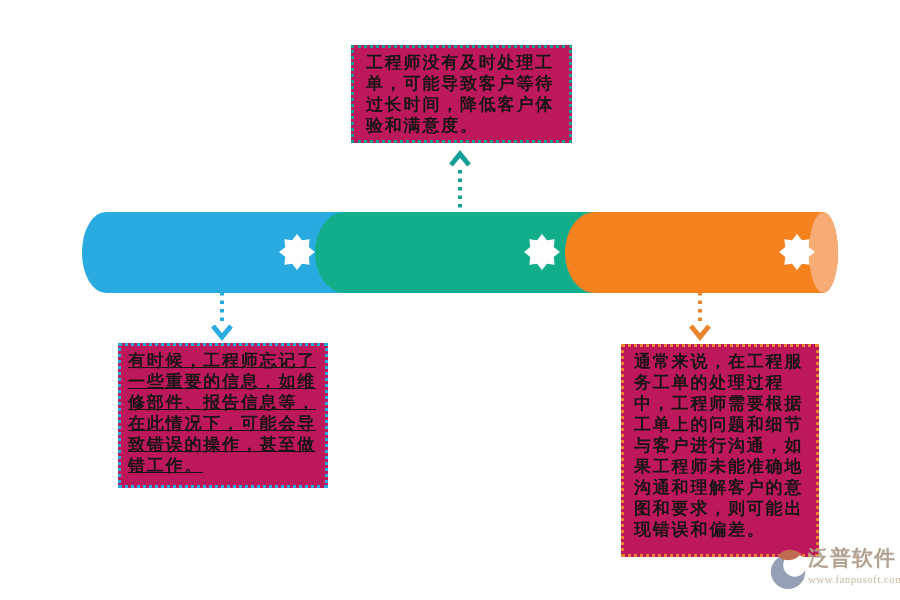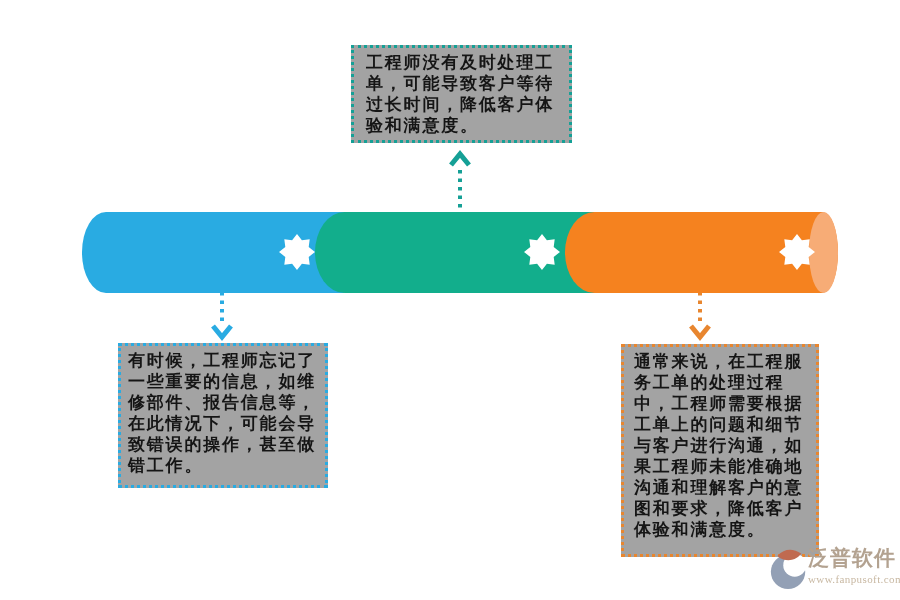--- a/index.html
+++ b/index.html
@@ -9,21 +9,21 @@
     background: #ffffff;
     overflow: hidden;
     font-family: "Liberation Sans", sans-serif;
   }
 
   
   .note {
     position: absolute;
     box-sizing: border-box;
     border: 3px dotted #888;
-    background: #a3a3a3;
+    background: #be185d;
     padding: 4px 12px;
     font-size: 17px;
     font-weight: 700;
     line-height: 21px;
     letter-spacing: 1.8px;
     color: #151515;
     text-align: left;
   }
   .note-top   { left: 351px; top: 45px;  width: 221px; min-height: 95px; }
   .note-left  { left: 118px; top: 343px; width: 210px; min-height: 145px; padding: 4px 7px; }
@@ -92,26 +92,26 @@
   <svg class="connector connector-left" width="28" height="50" style="color: rgb(41, 171, 226);">
     <line x1="14" y1="0" x2="14" y2="33" stroke="currentColor" stroke-width="4" stroke-dasharray="3.5 5"></line>
     <polyline points="5,34 14,45 23,34" fill="none" stroke="currentColor" stroke-width="5"></polyline>
   </svg>
 
   <svg class="connector connector-right" width="28" height="50" style="color: rgb(232, 134, 47);">
     <line x1="14" y1="0" x2="14" y2="33" stroke="currentColor" stroke-width="4" stroke-dasharray="3.5 5"></line>
     <polyline points="5,34 14,45 23,34" fill="none" stroke="currentColor" stroke-width="5"></polyline>
   </svg>
 
-  <div class="note note-left" style="border-color: rgb(41, 171, 226);">
+  <div class="note note-left" style="border-color: rgb(41, 171, 226); text-decoration: underline;">
     <span>有时候，工程师忘记了一些重要的信息，如维修部件、报告信息等，在此情况下，可能会导致错误的操作，甚至做错工作。</span>
   </div>
 
   <div class="note note-right" style="border-color: rgb(232, 134, 47);">
-    <span>通常来说，在工程服务工单的处理过程中，工程师需要根据工单上的问题和细节与客户进行沟通，如果工程师未能准确地沟通和理解客户的意图和要求，降低客户体验和满意度。</span>
+    <span>通常来说，在工程服务工单的处理过程中，工程师需要根据工单上的问题和细节与客户进行沟通，如果工程师未能准确地沟通和理解客户的意图和要求，则可能出现错误和偏差。</span>
   </div>
 
   <div class="watermark">
     <svg class="wm-logo" viewBox="0 0 44 46">
       <circle cx="21" cy="26" r="18" fill="#93A0B5"></circle>
       <circle cx="28" cy="19" r="12" fill="#ffffff"></circle>
       <path d="M10 9 Q 21 -2 35 7 Q 27 16 16 13 Q 12 12 10 9 Z" fill="#C06A50"></path>
     </svg>
     <div class="wm-text">
       <div class="wm-brand" style="color: rgb(179, 162, 144);">泛普软件</div>

